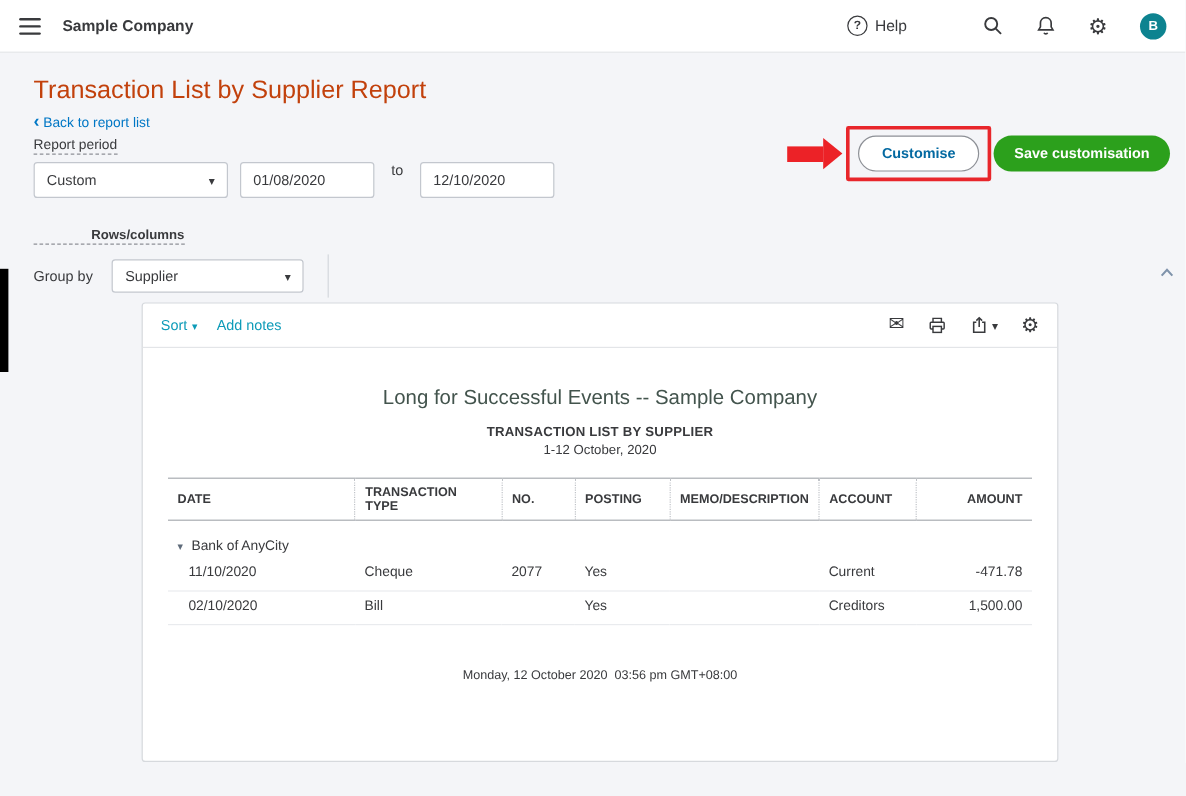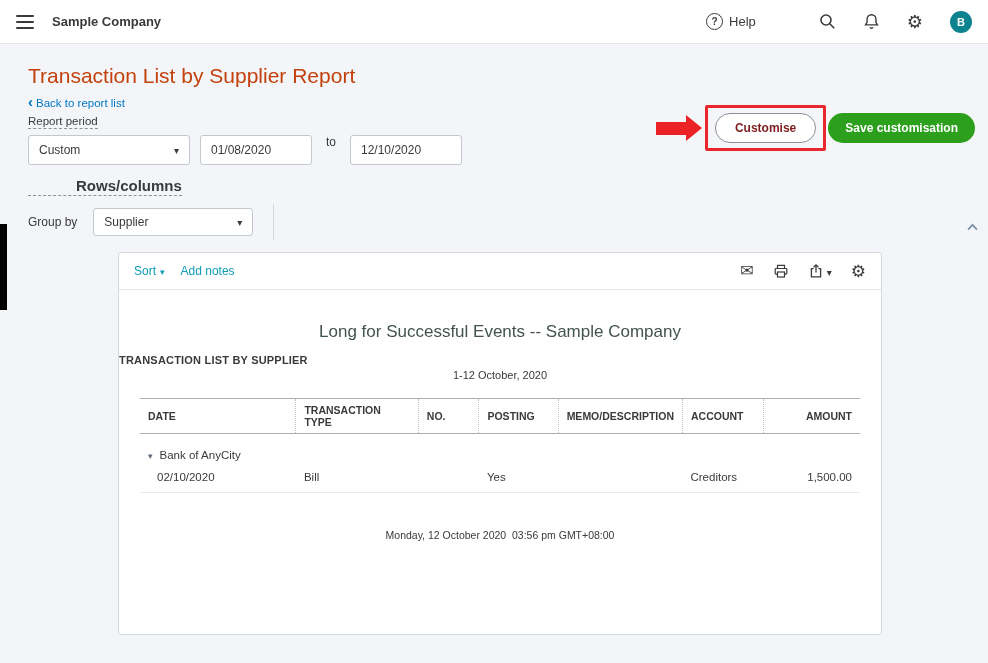--- a/index.html
+++ b/index.html
@@ -41,27 +41,27 @@
   .fselect { display: inline-flex; align-items: center; justify-content: space-between;
              background: #fff; border: 1px solid #c3c7ce; border-radius: 3px; height: 30px;
              padding: 0 10px; font-size: 12px; cursor: pointer; }
   .fselect-period { width: 162px; }
   .fselect-group { width: 160px; height: 28px; }
   .tri::before { content: "▾"; font-size: 10px; color: #393a3d; line-height: 1; }
   .tinput { height: 30px; width: 112px; border: 1px solid #c3c7ce; border-radius: 3px;
             padding: 0 10px; font-size: 12px; color: #393a3d; background: #fff;
             font-family: "Liberation Sans", sans-serif; }
   .to-word { font-size: 12px; margin: 0 4px; }
-  .label-bold { font-size: 15px; font-weight: 700; display: inline-block; margin-top: 12px;
+  .label-bold { font-size: 11px; font-weight: 700; display: inline-block; margin-top: 25px;
                 border-bottom: 1px dashed #8d9096; padding-bottom: 1px; padding-left: 48px; }
   .groupby-row { display: flex; align-items: center; margin-top: 8px; }
   .groupby-label { font-size: 12px; margin-right: 16px; }
   .v-divider { width: 1px; height: 36px; background: #d4d7dc; margin: 0 20px; }
   .pill { border: 1px solid #8d9096; border-radius: 17px; background: transparent;
-          font-size: 12px; font-weight: 700; color: #7f1d1d; padding: 7px 22px; cursor: pointer;
+          font-size: 12px; font-weight: 700; color: #0369a1; padding: 7px 22px; cursor: pointer;
           font-family: "Liberation Sans", sans-serif; }
   .pill-white { background: #fff; padding: 7px 19px; }
 
   
   .customise-zone { position: absolute; top: 105px; right: 13px; display: flex; align-items: center; }
   .red-arrow { display: flex; align-items: center; margin-right: 3px; }
   .red-arrow .tail { width: 30px; height: 13px; background: #ec2227; }
   .red-arrow .head { width: 0; height: 0; border-top: 13px solid transparent;
                      border-bottom: 13px solid transparent; border-left: 16px solid #ec2227; }
   .red-box { border: 3px solid #e8262b; border-radius: 2px; padding: 5px 7px; }
@@ -81,21 +81,21 @@
   .toolbar-left { display: flex; align-items: center; gap: 16px; }
   .tlink { background: none; border: none; cursor: pointer; color: #0d9bb8; font-size: 12px;
            display: inline-flex; align-items: center; gap: 4px; font-family: "Liberation Sans", sans-serif; }
   .tlink .tri::before { color: #0d9bb8; font-size: 9px; }
   .toolbar-right { display: flex; align-items: center; gap: 19px; }
   .glyph-envelope::before { content: "✉"; font-size: 16px; line-height: 1; }
   .card-gear::before { font-size: 17px; }
   .export-wrap { display: inline-flex; align-items: center; gap: 3px; }
 
   .company-title { text-align: center; font-size: 17px; font-weight: 400; color: #43544d; margin-top: 32px; }
-  .report-name { font-size: 11px; font-weight: 700; letter-spacing: .2px; margin-top: 12px; }
+  .report-name { text-align: center; font-size: 11px; font-weight: 700; letter-spacing: .2px; margin-top: 12px; }
   .report-range { text-align: center; font-size: 11px; margin-top: 3px; }
 
   .report-table { border-collapse: collapse; width: 720px; margin: 17px auto 0;
                   font-size: 11.5px; color: #393a3d; text-align: left; }
   .report-table th { font-size: 10.5px; font-weight: 700; padding: 5px 8px;
                      border-top: 1px solid #a9acb1; border-bottom: 1px solid #a9acb1; }
   .report-table th + th { border-left: 1px dotted #c0c3c8; }
   .report-table th.amount, .report-table td.amount { text-align: right; }
   tr.group-row td { padding: 15px 8px 4px; cursor: pointer; }
   .group-caret { display: inline-block; margin-right: 7px; }
@@ -248,20 +248,29 @@
           <th class="amount">AMOUNT</th>
         </tr>
       </thead>
       <tbody>
         <tr class="group-row">
           <td colspan="7">
             <span class="group-caret"></span><span>Bank of AnyCity</span>
           </td>
         </tr>
         <tr class="data-row">
+          <td>11/10/2020</td>
+          <td>Cheque</td>
+          <td>2077</td>
+          <td>Yes</td>
+          <td></td>
+          <td>Current</td>
+          <td class="amount">-471.78</td>
+        </tr>
+        <tr class="data-row">
           <td>02/10/2020</td>
           <td>Bill</td>
           <td></td>
           <td>Yes</td>
           <td></td>
           <td>Creditors</td>
           <td class="amount">1,500.00</td>
         </tr>
       </tbody>
     </table>

